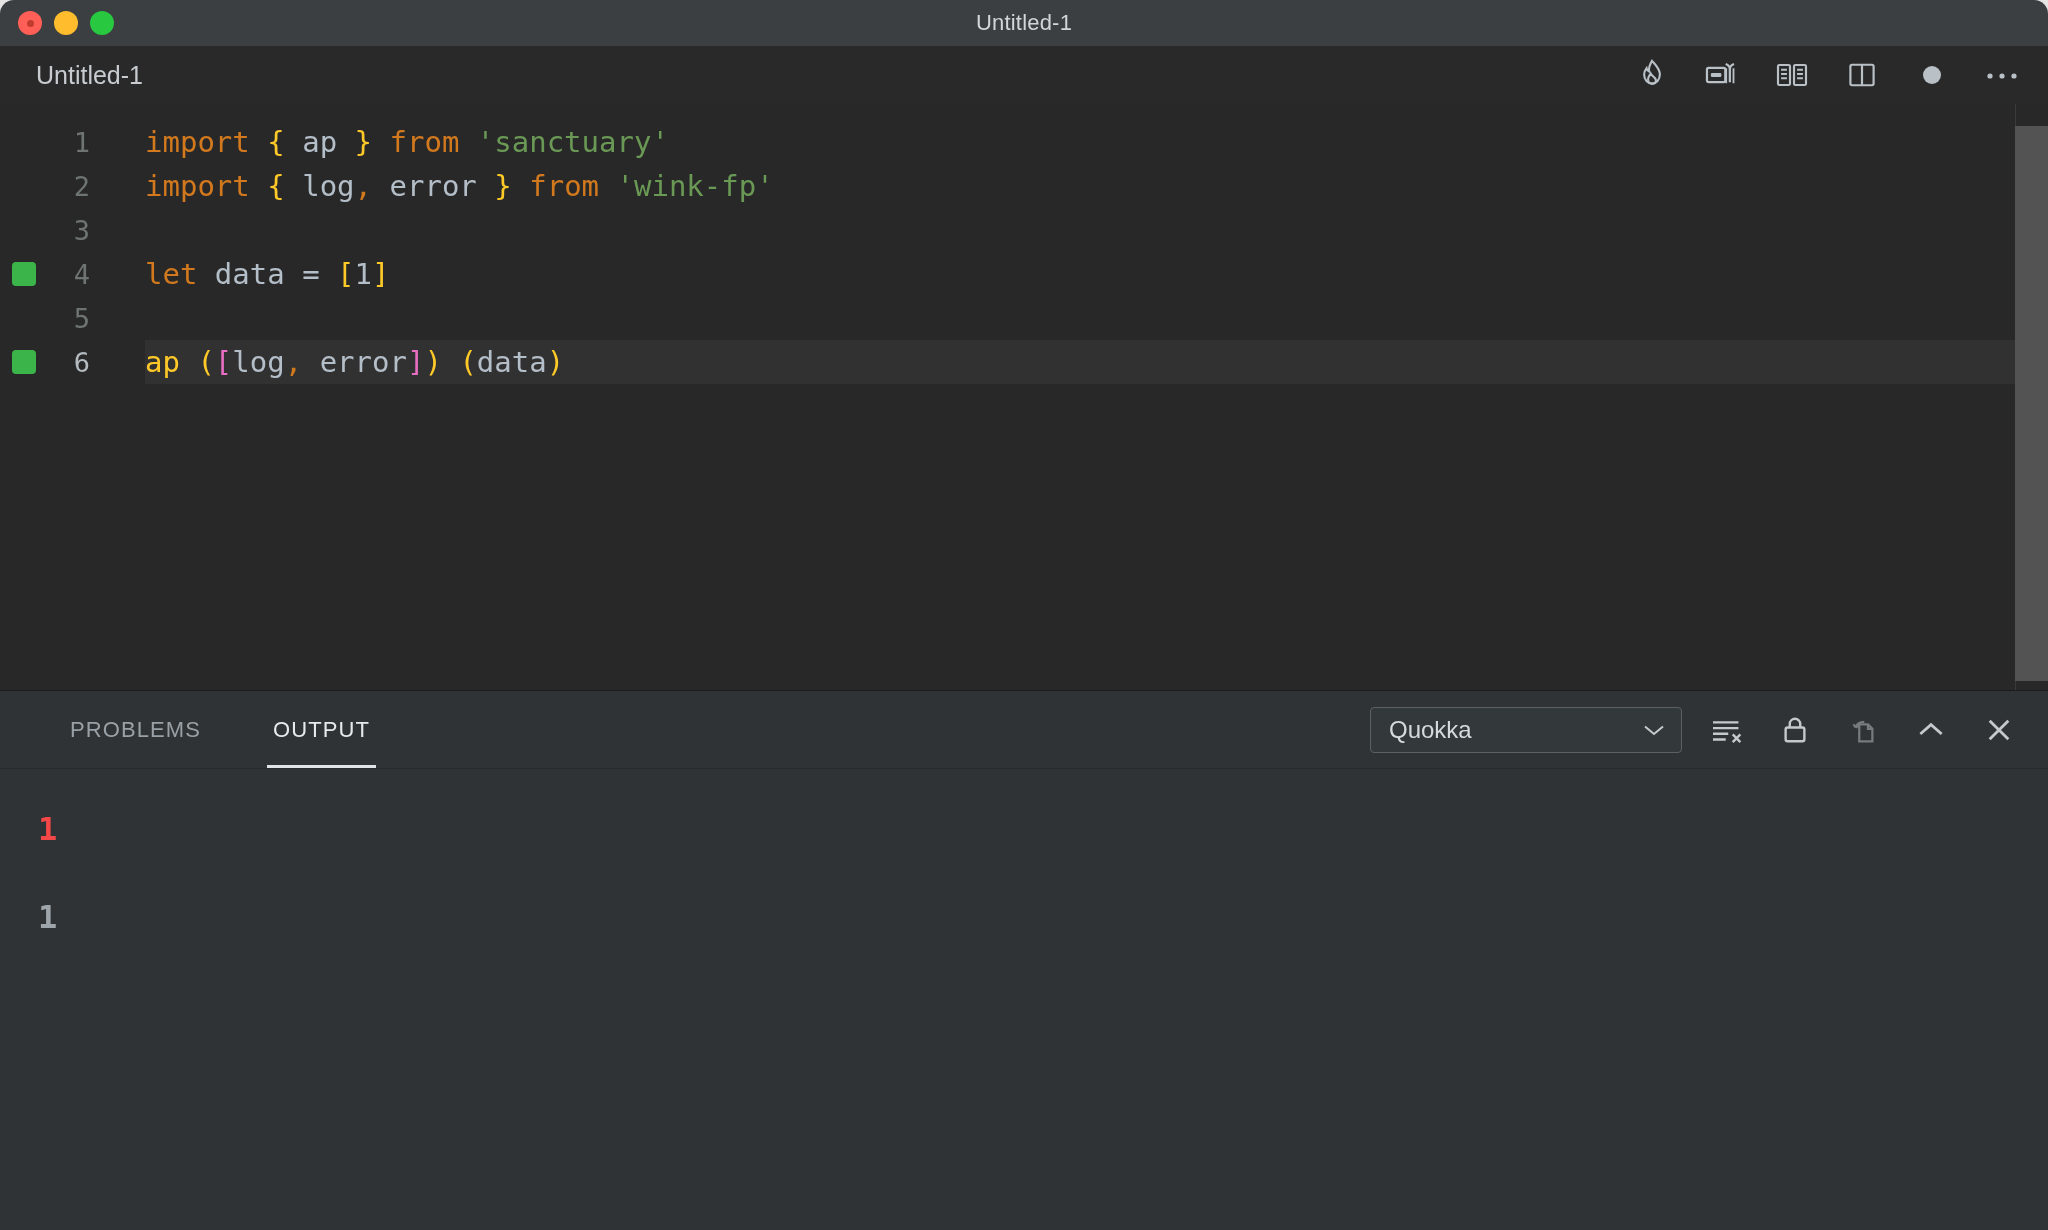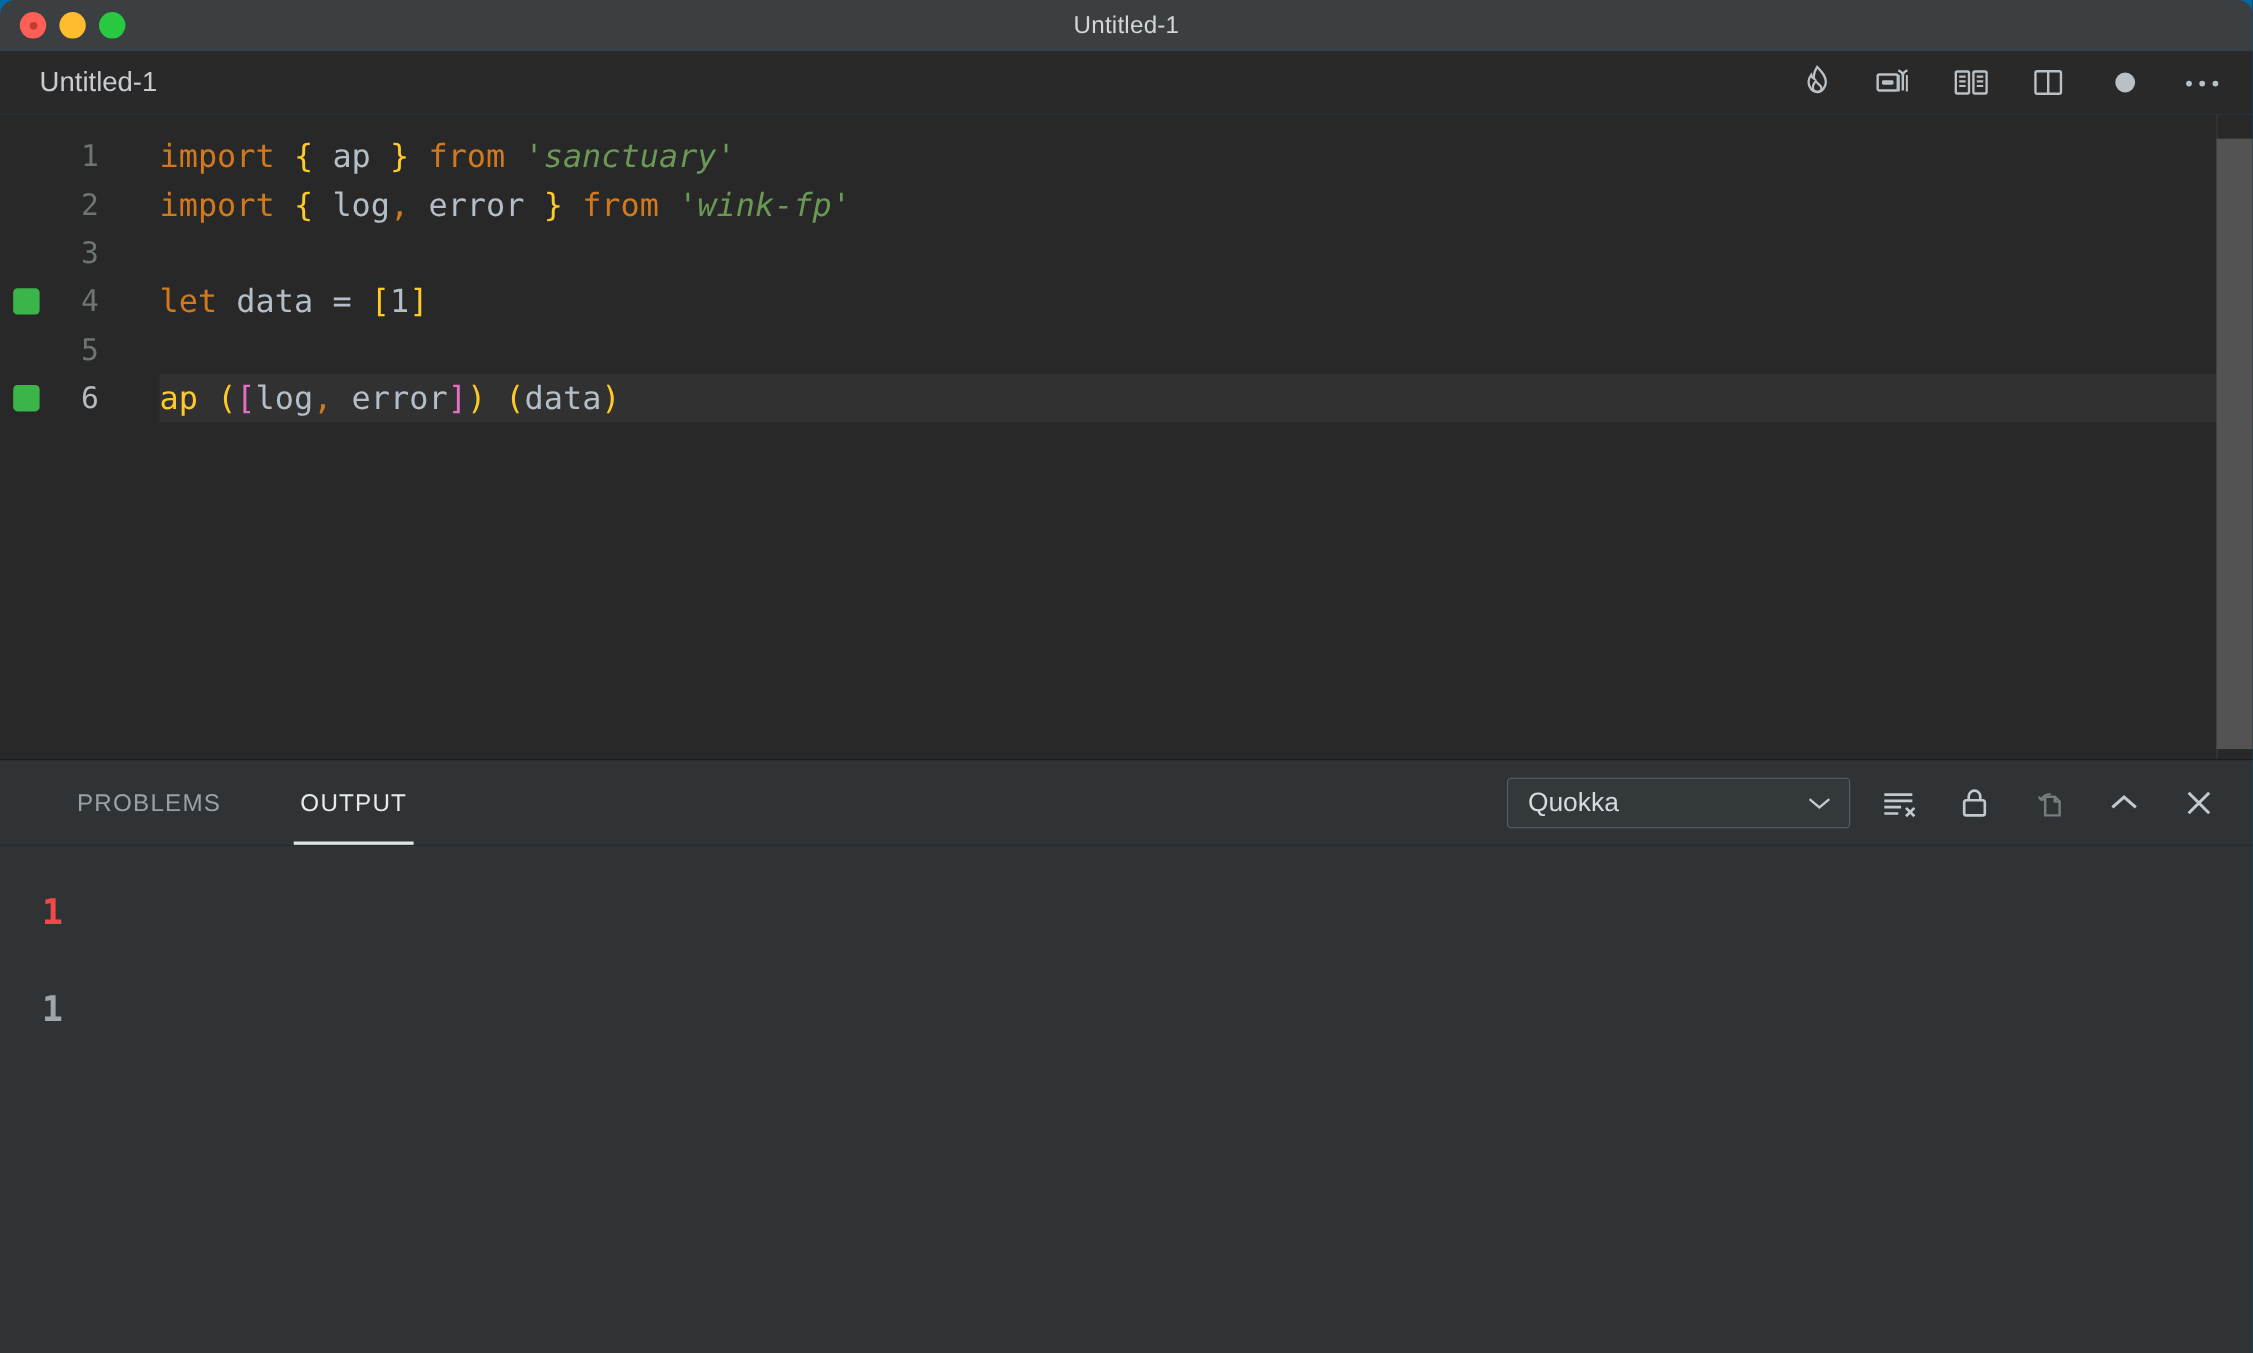--- a/index.html
+++ b/index.html
@@ -5,21 +5,21 @@
   * { margin:0; padding:0; box-sizing:border-box; }
   html, body {
     width:2048px; height:1230px;
     background:#1e1e1e;
     font-family:"Liberation Sans", sans-serif;
     overflow:hidden;
   }
   .window {
     position:relative;
     width:2048px; height:1230px;
-    background:#0369a1;
+    background:#e5e5e5;
     display:flex; flex-direction:column;
   }
 
   
   .titlebar {
     position:relative;
     height:46px; flex:0 0 46px;
     background:#3b3f42;
     border-top-left-radius:14px;
     border-top-right-radius:14px;
@@ -91,21 +91,21 @@
     color:#6e7472; font-size:27px;
     font-family:"DejaVu Sans Mono", monospace;
   }
   .line.active .lineno { color:#b4bbc0; }
   .code { position:relative; padding-left:33px; }
 
   
   .kw      { color:#d2791e; font-weight:normal; }
   .brace   { color:#ffca28; }
   .ident   { color:#b4bec8; }
-  .str     { color:#6a9955;font-style:italic; }
+  .str     { color:#6a9955; }
   .num     { color:#b4bec8; }
   .op      { color:#b4bec8; }
   .fn      { color:#ffca28; }
   .b1      { color:#ffca28; }
   .b2      { color:#e86ec4; }
   .comma   { color:#d2791e; }
 
   
   .scroll-thumb {
     position:absolute; right:0; top:22px;

